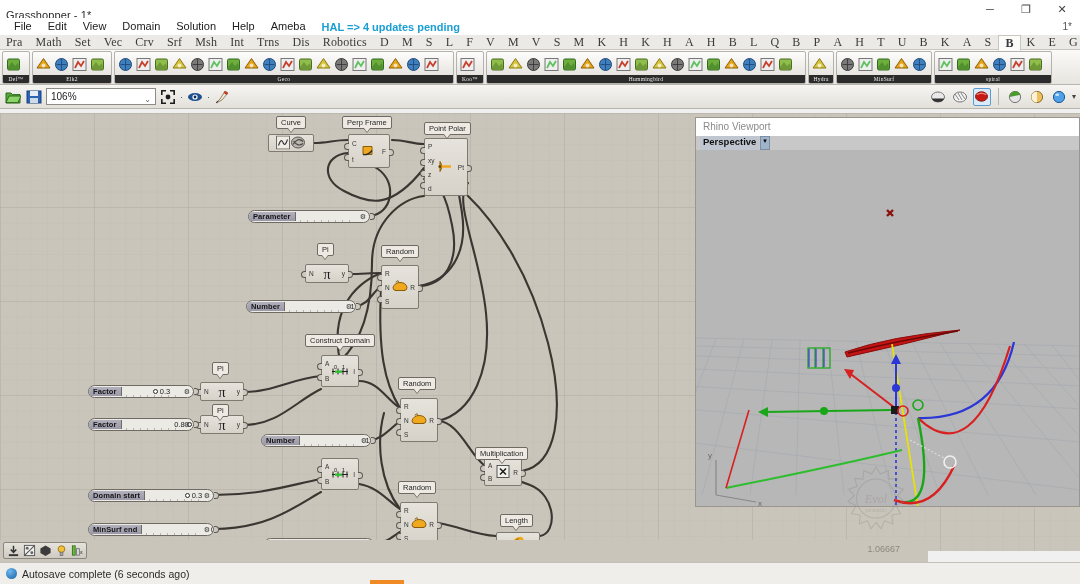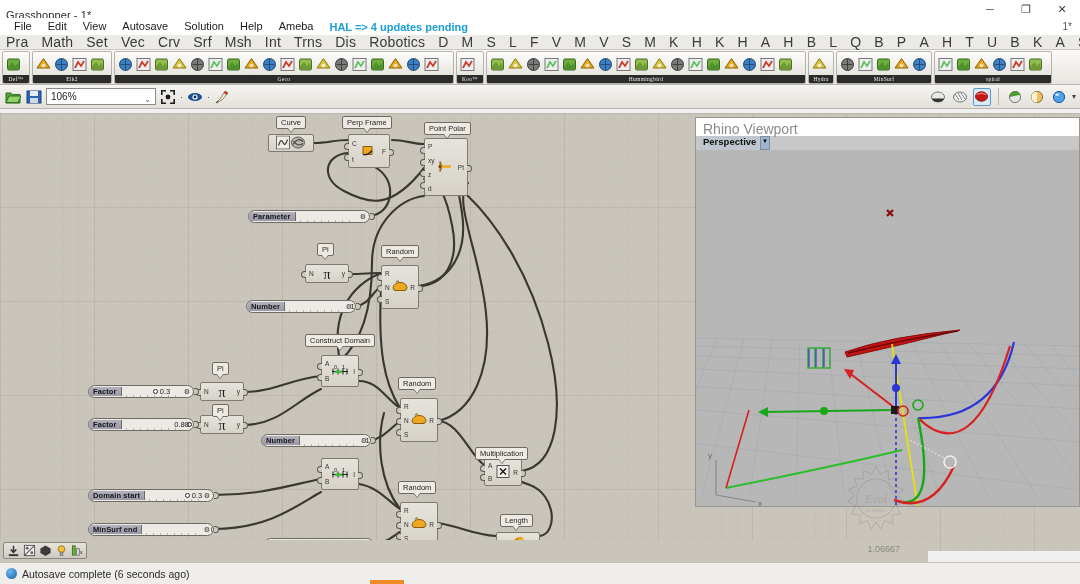--- a/index.html
+++ b/index.html
@@ -32,21 +32,21 @@
   #menubar .hal{ font-size:11px; color:#1a9fd4; font-weight:bold; padding-left:8px;}
   #menubar .docnum{ position:absolute; right:8px; font-size:10px; color:#555;}
 
   
   #tabrow{
     height:15px; background:#eceae6; border-bottom:1px solid #c9c6c0;
     display:flex; align-items:stretch; font-size:8px; position:relative;
   }
   #tabrow .tab{
     padding:7px 6px; display:flex; align-items:center; color:#3a3a3a;
-    font-family:Liberation Sans, sans-serif; font-size:14px; letter-spacing:.2px;
+    font-family:Liberation Serif, serif; font-size:12px; letter-spacing:.2px;
     border-right:1px solid transparent;
   }
   #tabrow .tab.active{
     background:#fbfbfa; border:1px solid #c9c6c0; border-bottom:1px solid #fbfbfa;
     margin-bottom:-1px; font-weight:bold;
   }
 
   
   #ribbon{
     height:35px; background:linear-gradient(#fbfaf8,#e8e5e0);
@@ -142,21 +142,21 @@
   
   .nub{ position:absolute; width:5px;height:7px; border:1px solid #5d5a54;
      border-right:none; border-radius:4px 0 0 4px; background:#cdc9c0;}
   .nub.r{ border:1px solid #5d5a54; border-left:none; border-radius:0 4px 4px 0;}
 
   
   #rhino{
     position:absolute; left:695px; top:117px; width:385px; height:390px;
     border:1px solid #9a968f; background:#fff;
   }
-  #rhino .rvtitle{ height:18px; background:#fff; font-size:14px; color:#8a8a8a; padding:3px 0 0 7px;}
+  #rhino .rvtitle{ height:18px; background:#fff; font-size:10px; color:#8a8a8a; padding:3px 0 0 7px;}
   #rhino .rvtab{ height:14px; background:#c8c8c8; display:flex; padding-left:4px;}
   #rhino .rvtab .pname{ font-size:9.5px; font-weight:bold; color:#111; background:#bfc6cf; padding:0 3px;}
   #rhino .rvtab .pcar{ font-size:7px; background:#9fb3c9; border:1px solid #7c8ea3; padding:0 2px; margin-left:1px;}
   #rvport{ position:absolute; left:0; right:0; top:32px; bottom:0; overflow:hidden; background:#b7b7b7;}
 
   
   #cvbottombar{
     position:absolute; left:0; top:540px; width:928px; height:22px;
     background:#c9c5bb;
     text-align:right;
@@ -192,21 +192,21 @@
     <div>─</div>
     <div>❐</div>
     <div>✕</div>
   </div>
 </div>
 
 <div id="menubar">
   <span class="mi">File</span>
   <span class="mi">Edit</span>
   <span class="mi">View</span>
-  <span class="mi">Autosave</span>
+  <span class="mi">Domain</span>
   <span class="mi">Solution</span>
   <span class="mi">Help</span>
   <span class="mi">Ameba</span>
   <span class="hal">HAL =&gt; 4 updates pending</span>
   <span class="docnum">1*</span>
 </div>
 
 <div id="tabrow">
     <div class="tab">Pra</div>
     <div class="tab">Math</div>

